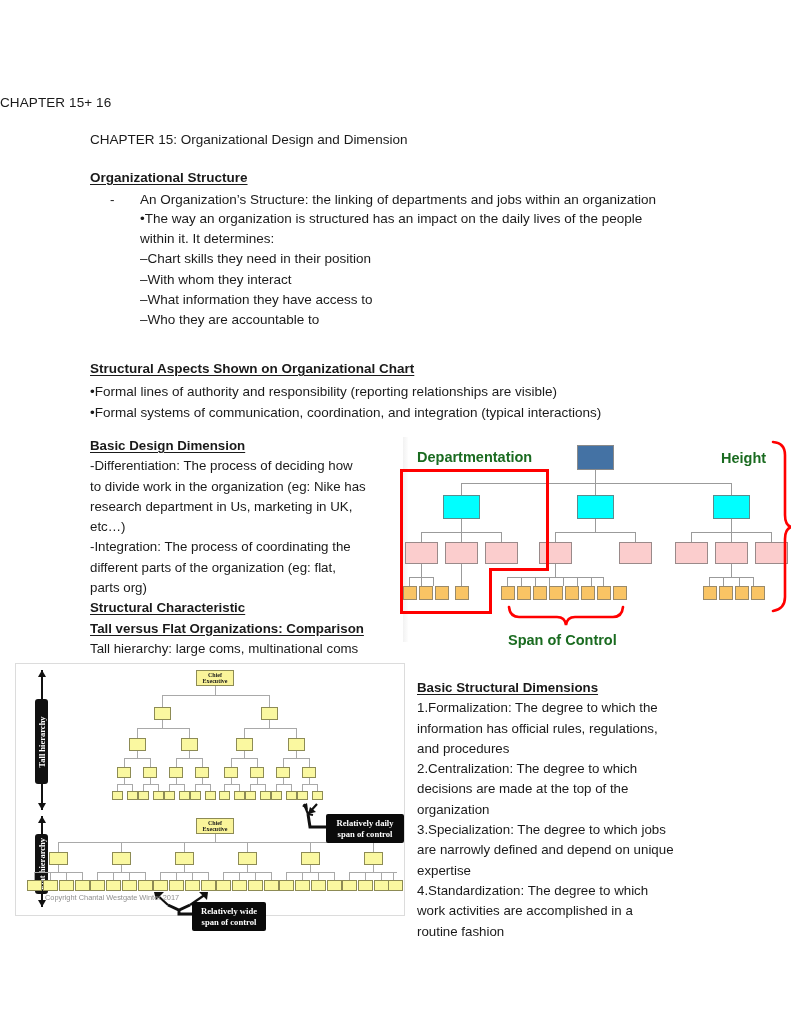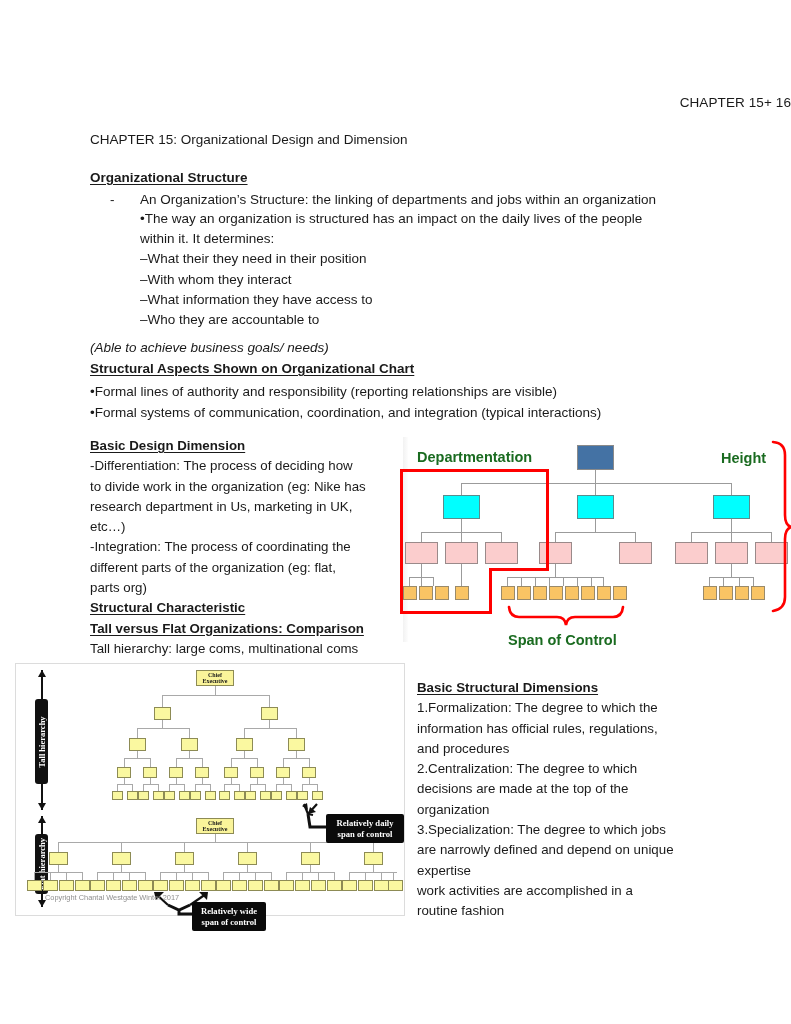--- a/index.html
+++ b/index.html
@@ -18,21 +18,21 @@
   .page {
     position: absolute;
     inset: 0;
     background: #fff;
   }
 
   
   .doc-title {
     position: absolute;
     top: 95px; left: 0; width: 791px;
-    text-align: right;
+    text-align: left;
     font-size: 13.5px;
     letter-spacing: .1px;
   }
   .chapter-line {
     position: absolute;
     top: 132px; left: 90px;
     font-size: 13.5px;
   }
   .h-underline {
     font-weight: bold;
@@ -209,27 +209,26 @@
   </div>
 
   <div class="bullet-dash">
     <span class="dash">-</span>
     <span class="txt">An Organization’s Structure: the linking of departments and jobs within an organization</span>
   </div>
 
   <div class="sub-bullets">
     <div>•The way an organization is structured has an impact on the daily lives of the people</div>
     <div>within it. It determines:</div>
-    <div>–What their they need in their position</div>
+    <div>–Chart skills they need in their position</div>
     <div>–With whom they interact</div>
     <div>–What information they have access to</div>
     <div>–Who they are accountable to</div>
   </div>
 
-  <div class="italic-note">(Able to achieve business goals/ needs)</div>
 
   <div class="sect-aspects">
     <span class="h-underline">Structural Aspects Shown on Organizational Chart</span>
   </div>
 
   <div class="aspect-bullets">
     <div>•Formal lines of authority and responsibility (reporting relationships are visible)</div>
     <div>•Formal systems of communication, coordination, and integration (typical interactions)</div>
   </div>
 
@@ -252,20 +251,21 @@
     <div class="hd">Basic Structural Dimensions</div>
     <div>1.Formalization: The degree to which the</div>
     <div>information has official rules, regulations,</div>
     <div>and procedures</div>
     <div>2.Centralization: The degree to which</div>
     <div>decisions are made at the top of the</div>
     <div>organization</div>
     <div>3.Specialization: The degree to which jobs</div>
     <div>are narrowly defined and depend on unique</div>
     <div>expertise</div>
+    <div>4.Standardization: The degree to which</div>
     <div>work activities are accomplished in a</div>
     <div>routine fashion</div>
   </div>
 
   <div class="fig-org">
     <div class="leftedge"></div>
 
     <div class="lbl-green" style="left:14px; top:12px;">Departmentation</div>
     <div class="lbl-green" style="left:318px; top:13px;">Height</div>
     <div class="lbl-green" style="left:105px; top:195px;">Span of Control</div>

